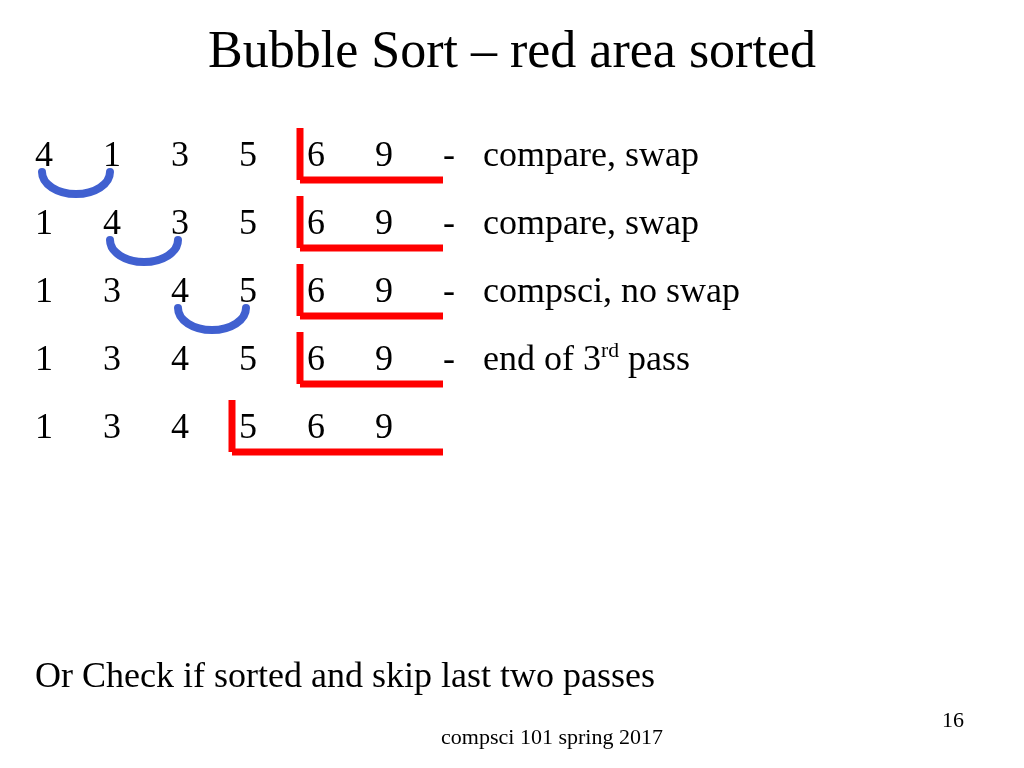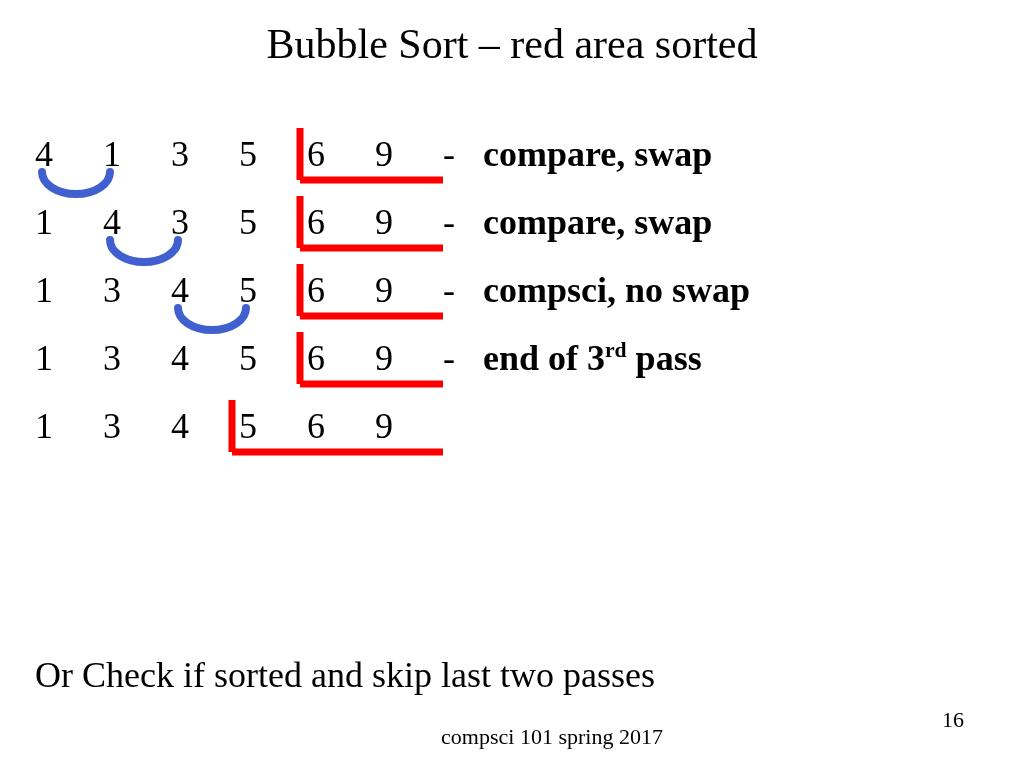--- a/index.html
+++ b/index.html
@@ -16,21 +16,21 @@
     position: relative;
     width: 1024px;
     height: 768px;
   }
   .title {
     position: absolute;
     top: 20px;
     left: 0;
     width: 1024px;
     text-align: center;
-    font-size: 42px;
+    font-size: 52px;
   }
   .tablewrap {
     position: absolute;
     left: 35px;
     top: 120px;
   }
   table.nums {
     border-collapse: collapse;
   }
   table.nums td {
@@ -46,21 +46,20 @@
   }
   td.dash {
     width: 40px;
     text-align: left;
     padding-left: 8px;
   }
   td.op {
     text-align: left;
     padding-left: 16px;
     white-space: nowrap;
-    font-weight: bold;
   }
   sup {
     font-size: 0.6em;
     vertical-align: super;
   }
   .summary {
     position: absolute;
     left: 35px;
     font-size: 36px;
   }

